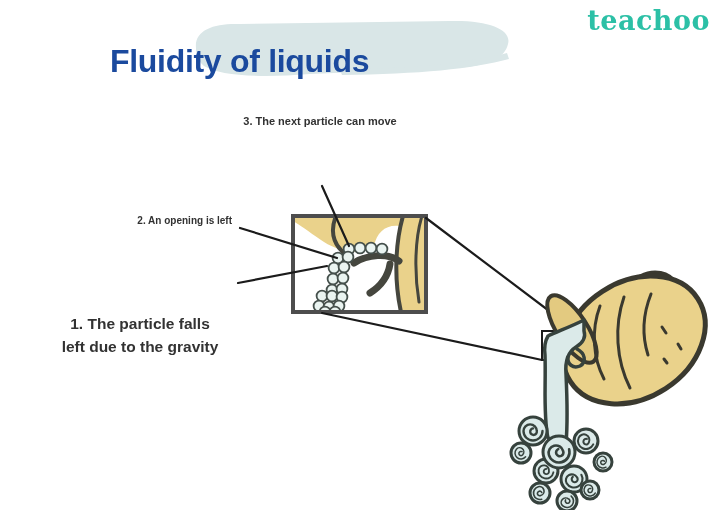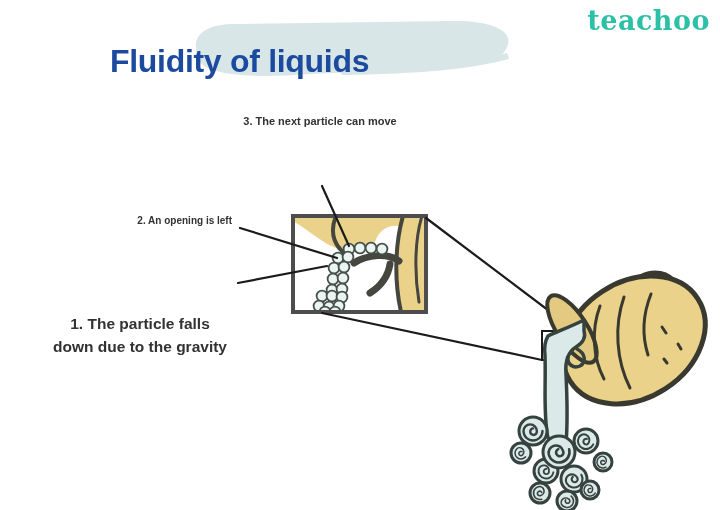--- a/index.html
+++ b/index.html
@@ -132,14 +132,14 @@
 <div id="logo" class="txt">teachoo</div>
 
 <div id="note3" class="txt">
   <div>3. The next particle can move</div>
 </div>
 
 <div id="note2" class="txt">2. An opening is left</div>
 
 <div id="note1" class="txt">
   <div>1. The particle falls</div>
-  <div>down due to the gravity</div>
+  <div>left due to the gravity</div>
 </div>
 
 </body></html>

